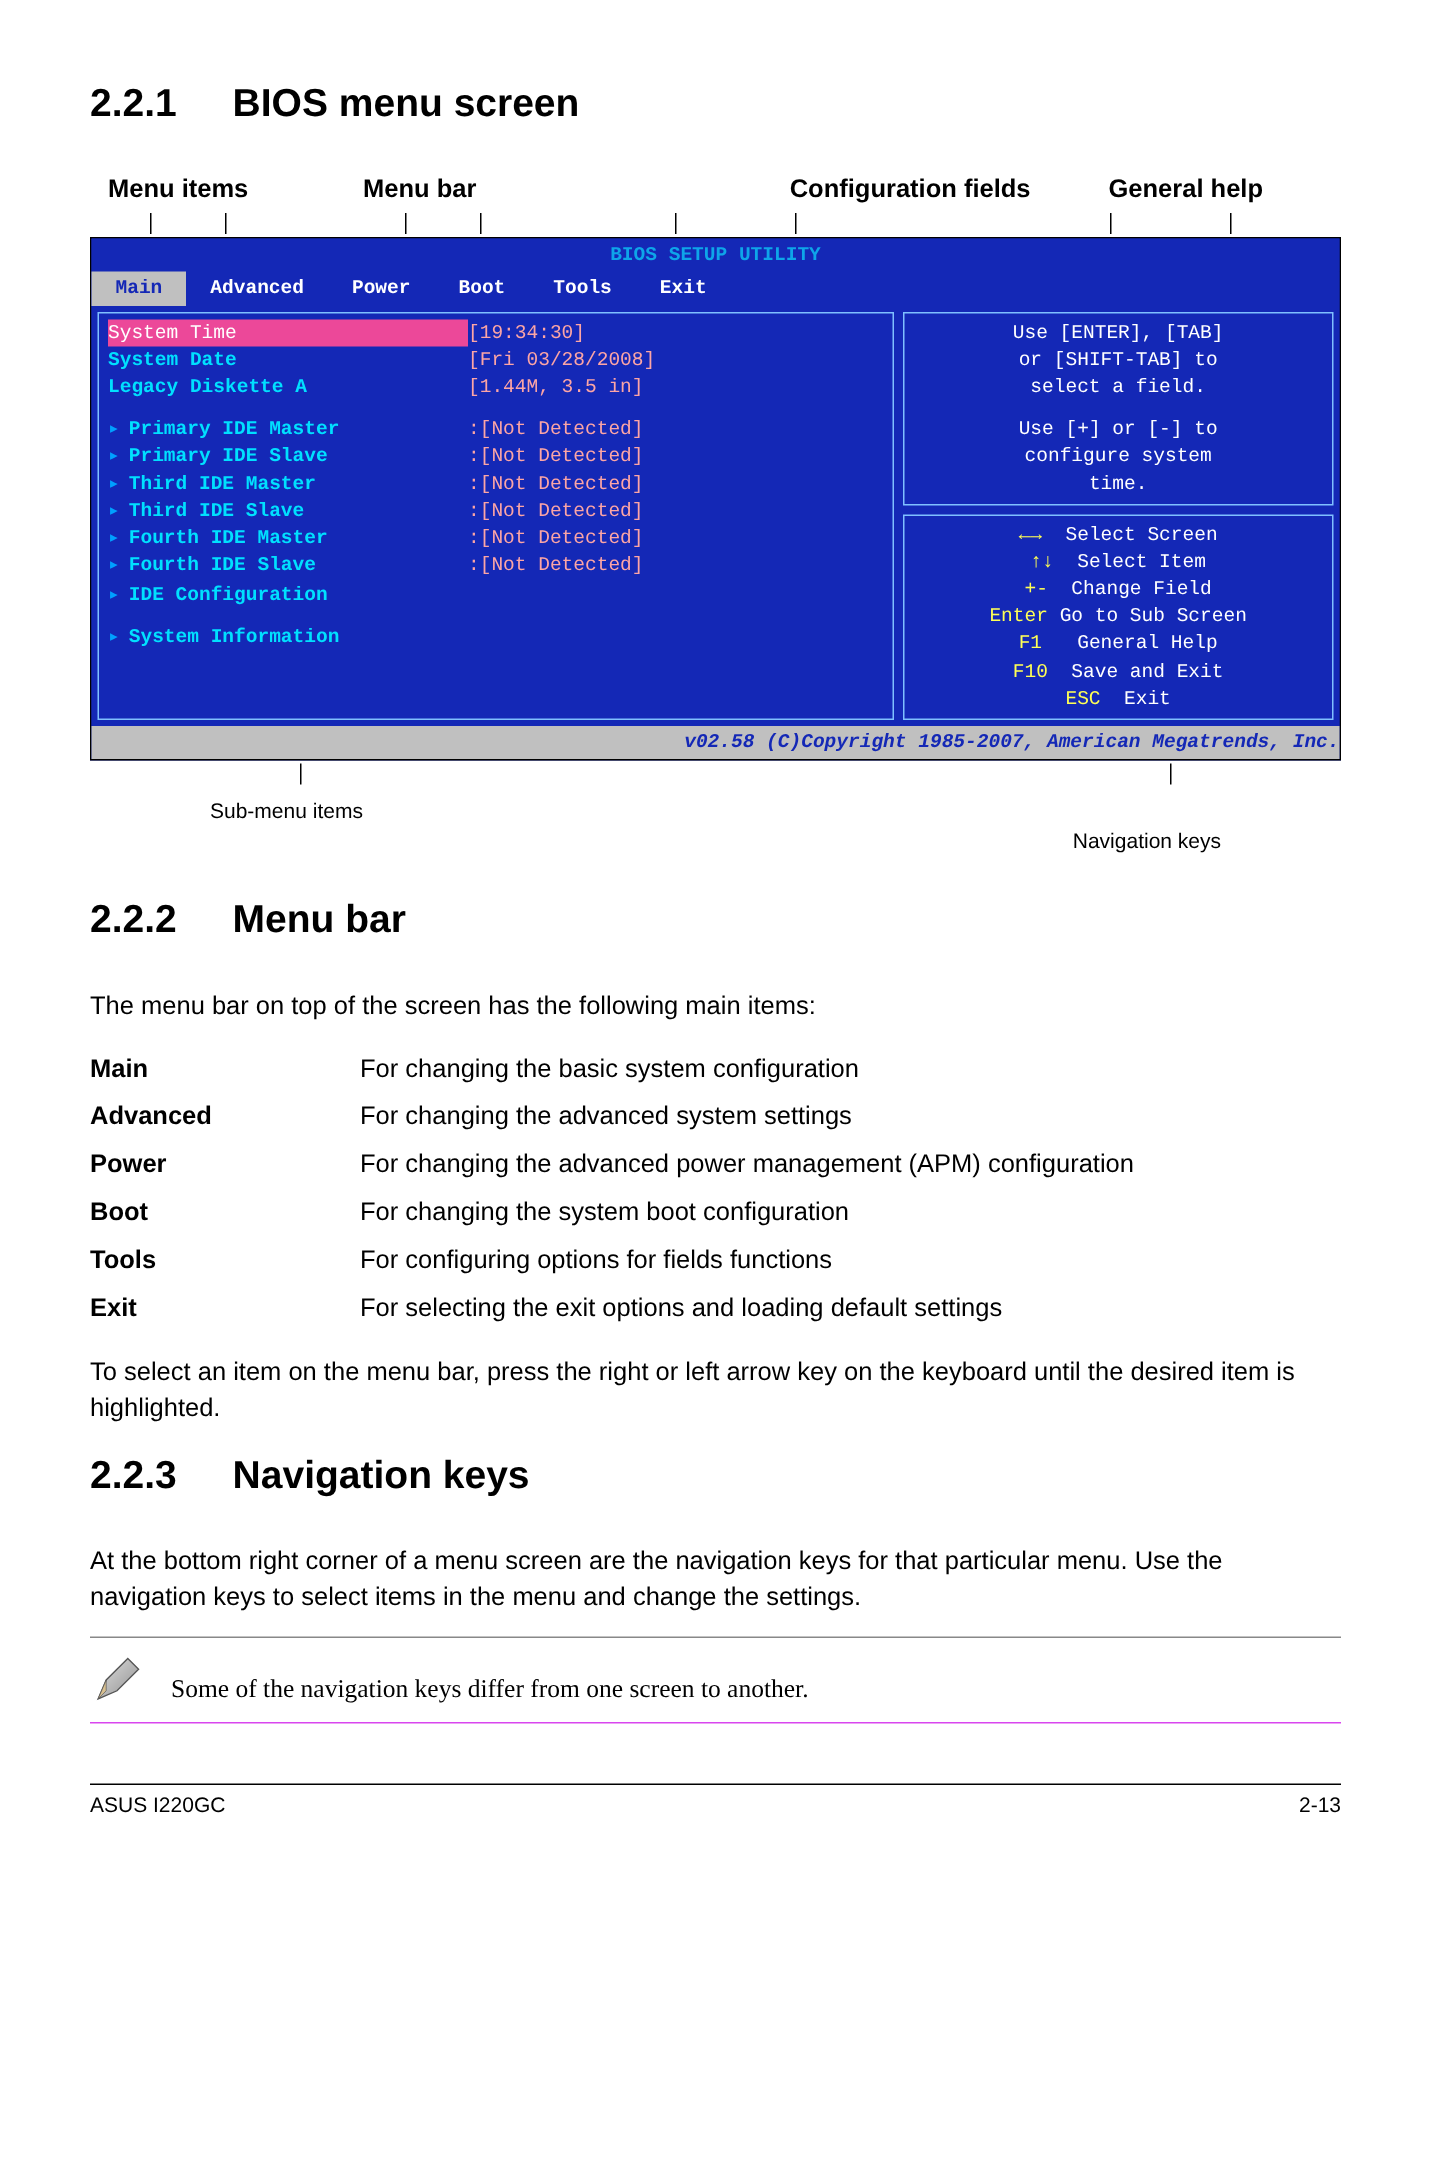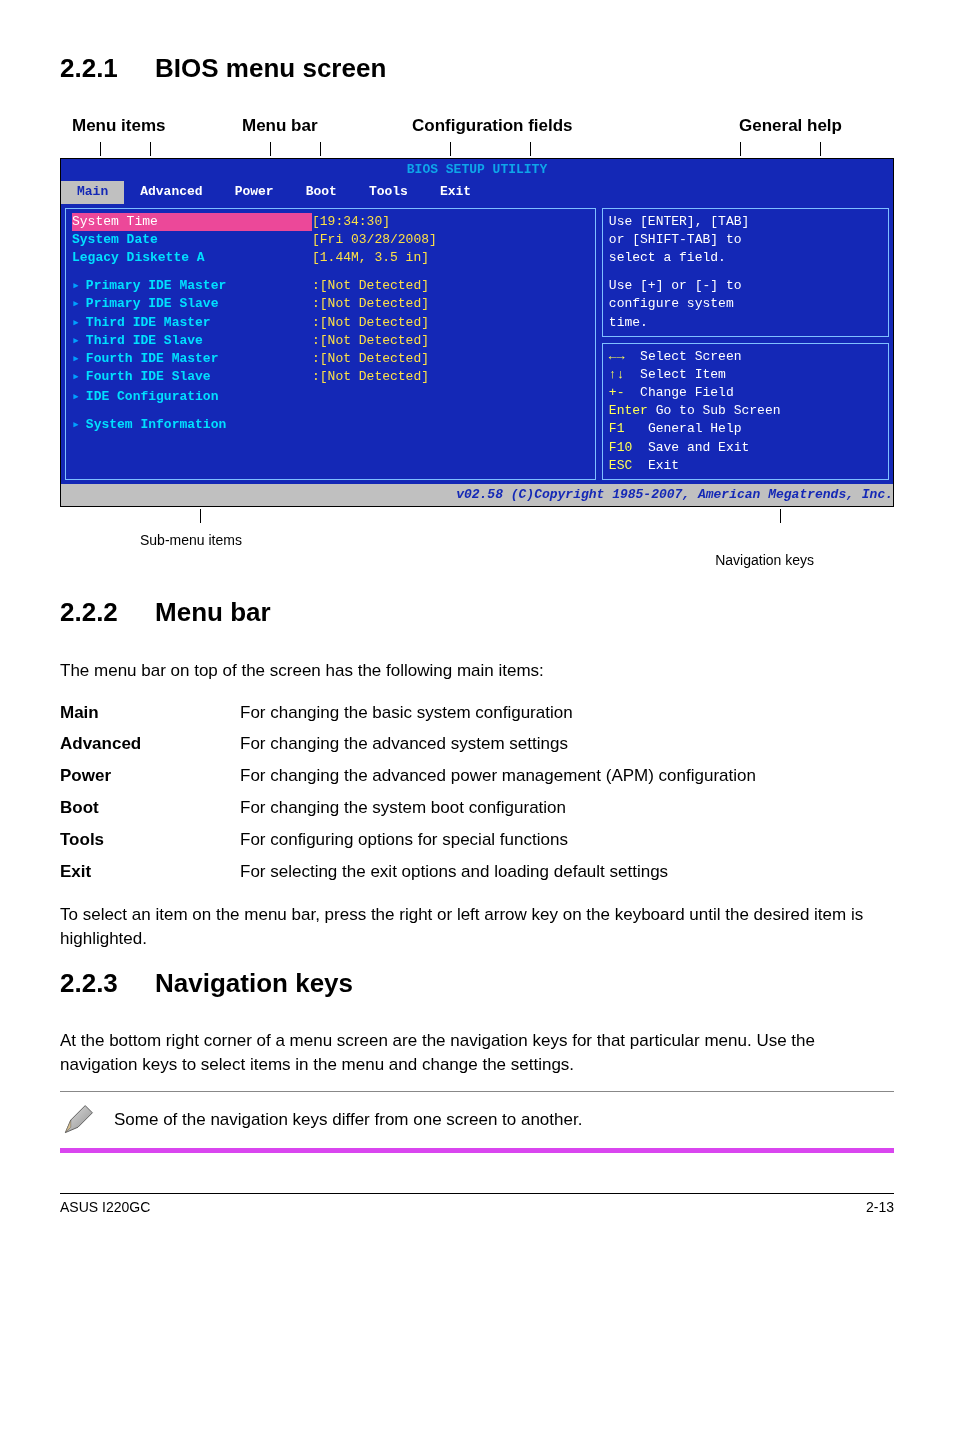--- a/index.html
+++ b/index.html
@@ -24,21 +24,21 @@
   }
 
   .bios-labels-top {
     display: flex;
     font-size: 17px;
     font-weight: bold;
     margin-bottom: 4px;
   }
   .bios-labels-top .lbl-menuitems { width: 170px; padding-left: 12px; }
   .bios-labels-top .lbl-menubar   { width: 170px; }
-  .bios-labels-top .lbl-config    { width: 275px; }
+  .bios-labels-top .lbl-config    { width: 275px; text-align: right; }
   .bios-labels-top .lbl-genhelp   { flex:1; text-align:center; }
 
   .top-ticks {
     position: relative;
     height: 16px;
   }
   .top-ticks .tick {
     position:absolute; top:0; width:1px; height:14px; background:#000;
   }
 
@@ -82,33 +82,34 @@
     flex: 1.8;
     border: 1px solid #7fc0ff;
     padding: 4px 6px 10px 6px;
     color:#00e0ff;
   }
   .bios-right {
     flex: 1;
     display:flex;
     flex-direction:column;
     gap:6px;
+    text-align:center;
   }
   .bios-right .panel {
     border: 1px solid #7fc0ff;
     padding: 4px 6px;
     color:#fff;
     flex:1;
   }
   .bios-right .panel .wh { color:#fff; }
   .bios-right .panel .yl { color:#ffff55; }
 
   .bios-left .row { display:flex; }
   .bios-left .row .lab { width: 240px; }
-  .bios-left .row .val { color:#fde047; }
+  .bios-left .row .val { color:#fca5a5; }
   .bios-left .arrow { color:#00a0ff; margin-right:6px; }
   .bios-left .bold { font-weight: bold; font-family: Liberation Mono, monospace; }
   .bios-left .highlight-label { color:#fff; background:#ec4899; }
 
   .bios-footer {
     background:#c0c0c0;
     color:#1428b6;
     text-align:right;
     padding: 2px 0;
     font-weight:bold;
@@ -140,26 +141,27 @@
     vertical-align: top;
     padding: 4px 0;
   }
   table.defs td.k {
     font-weight: bold;
     width: 180px;
   }
 
   .note-row {
     display:flex;
-    align-items:center;
+    align-items:flex-end;
     gap: 18px;
     border-top: 1px solid #888;
-    border-bottom: 5px solid #d946ef;
+    border-bottom: 1px solid #d946ef;
     padding: 10px 0;
     margin: 12px 0 40px 0;
+    font-family: Liberation Serif, serif;
   }
   .note-icon {
     width: 36px; height: 36px; flex: 0 0 36px;
   }
   .note-icon svg { width:100%; height:100%; }
 
   .page-footer {
     border-top: 1px solid #000;
     padding-top: 4px;
     display:flex;
@@ -310,21 +312,21 @@
   <tr>
         <td class="k">Power</td>
         <td>For changing the advanced power management (APM) configuration</td>
       </tr>
   <tr>
         <td class="k">Boot</td>
         <td>For changing the system boot configuration</td>
       </tr>
   <tr>
         <td class="k">Tools</td>
-        <td>For configuring options for special functions</td>
+        <td>For configuring options for fields functions</td>
       </tr>
   <tr>
         <td class="k">Exit</td>
         <td>For selecting the exit options and loading default settings</td>
       </tr>
 </tbody>
   </table>
 
 <div class="paragraph">To select an item on the menu bar, press the right or left arrow key on the keyboard until the desired item is highlighted.</div>
 

